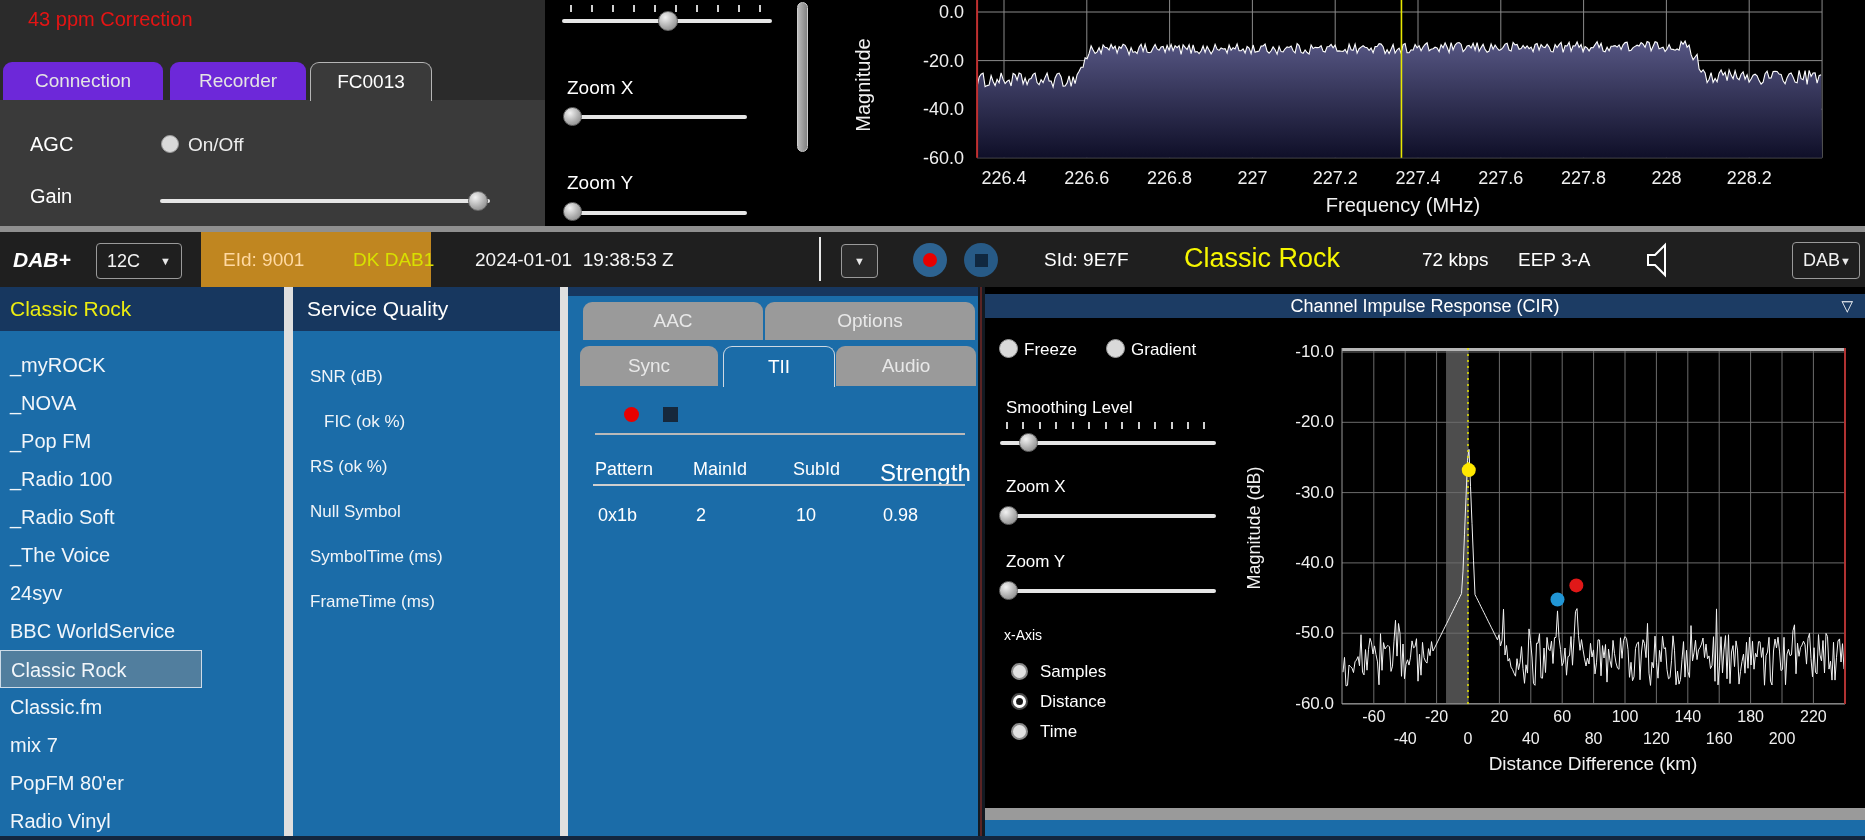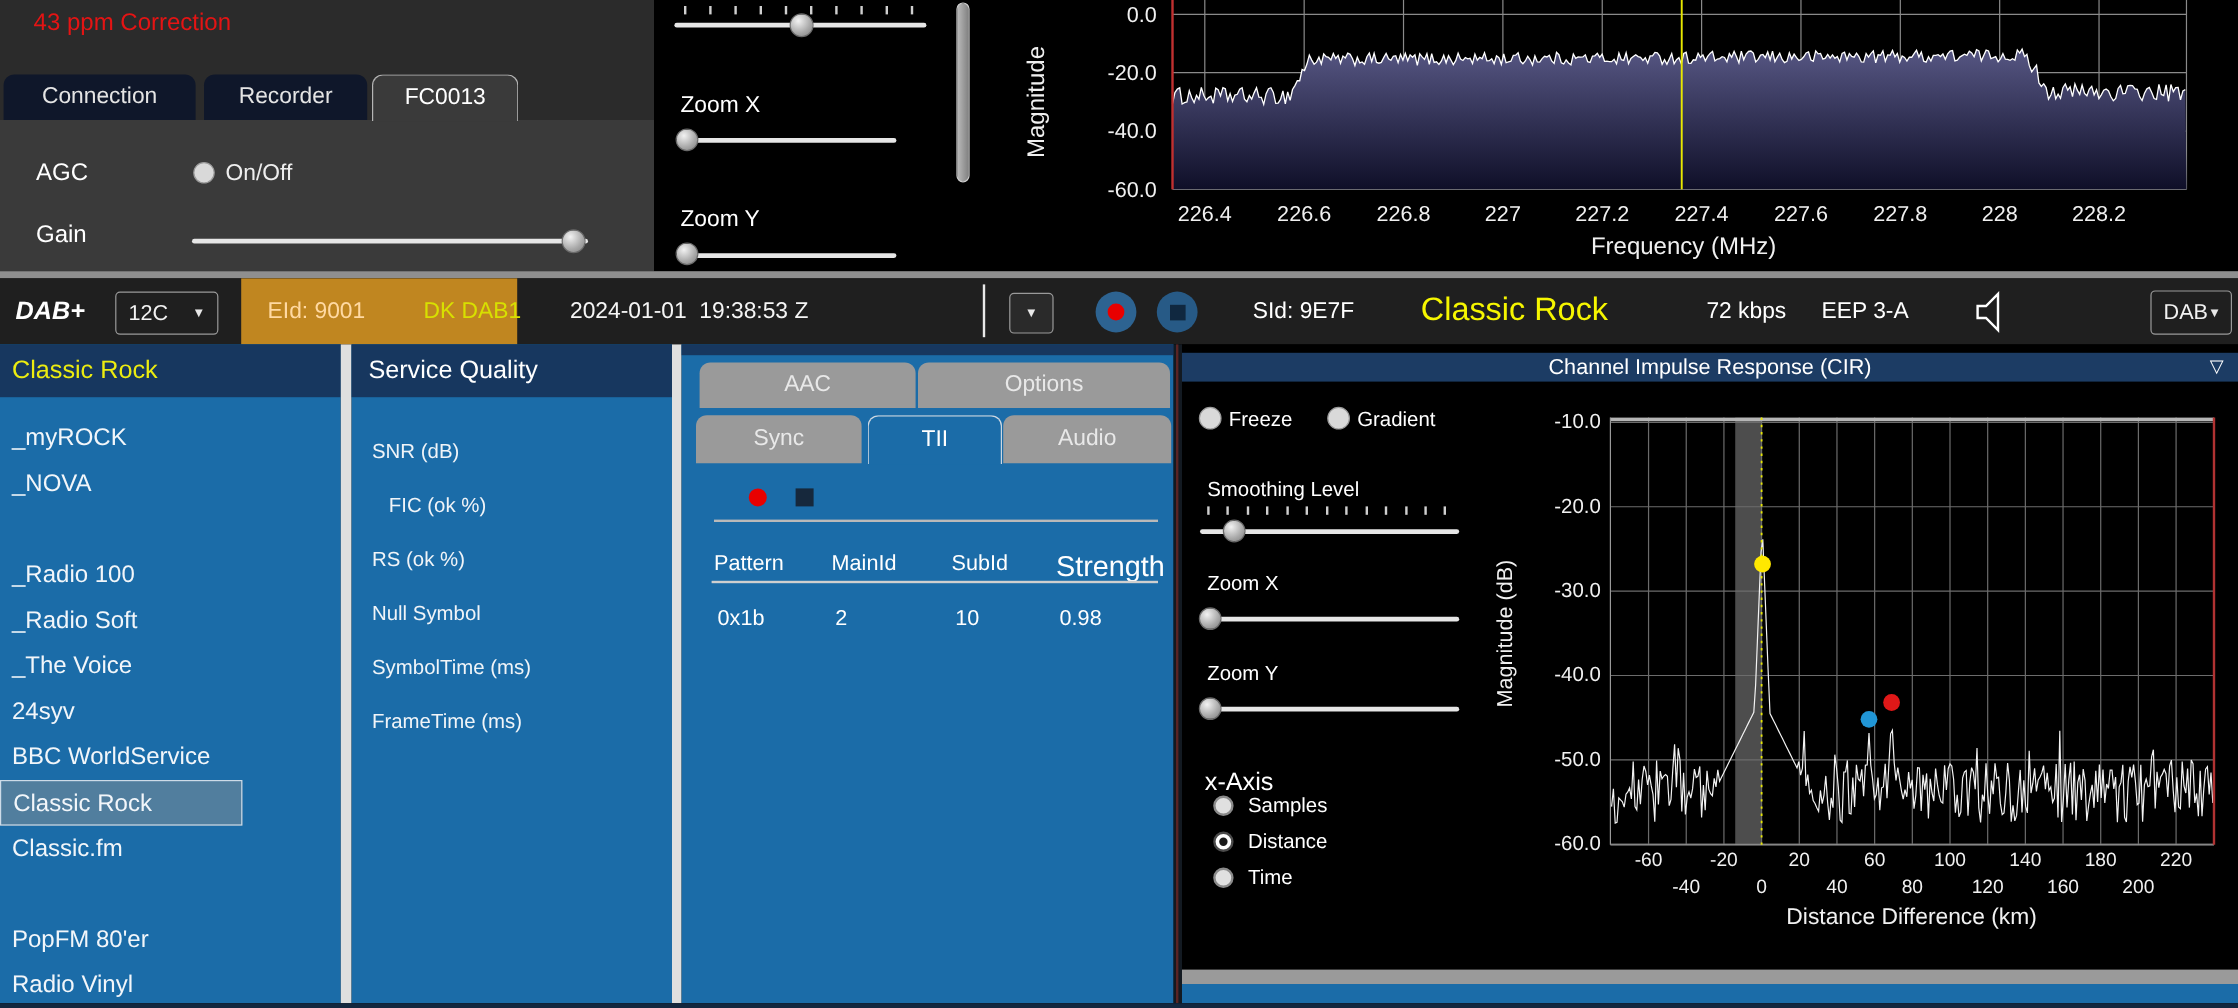--- a/index.html
+++ b/index.html
@@ -4,21 +4,21 @@
 <style>
   html,body{margin:0;padding:0;background:#000;}
   #app{position:relative;width:1865px;height:840px;background:#000;overflow:hidden;
        font-family:"Liberation Sans",sans-serif;color:#fff;}
   .abs{position:absolute;}
   .lbl{white-space:nowrap;}
   
   .fc-top{background:#2b2b2b;}
   .fc-body{background:#3a3a3a;}
   .tab{position:absolute;top:62px;height:38px;border-top-left-radius:9px;border-top-right-radius:9px;
-       background:#0f172a;color:#e4e4e4;font-size:19px;display:flex;align-items:center;justify-content:center;}
+       background:#6d28d9;color:#e4e4e4;font-size:19px;display:flex;align-items:center;justify-content:center;}
   .tab.active{background:#3a3a3a;color:#fff;border:1px solid #b5b5b5;border-bottom:none;}
   .radio-flat{border-radius:50%;background:#d9d9d9;border:1px solid #9a9a9a;box-sizing:border-box;}
   .track{background:#e6e6e6;border-radius:2px;}
   .thumb{border-radius:50%;background:radial-gradient(circle at 35% 30%,#f2f2f2,#a8a8a8 60%,#7e7e7e);
          border:1px solid #6a6a6a;box-sizing:border-box;}
   .vcapsule{background:linear-gradient(90deg,#b9b9b9,#828282);border:1px solid #cdcdcd;border-radius:7px;box-sizing:border-box;}
   .tickrow span{position:absolute;top:0;width:2px;height:7px;background:#cfcfcf;}
   
   .statusbar{background:#1f1f1f;}
   .divider{background:#8f8f8f;}
@@ -175,27 +175,29 @@
     </div>
   </div>
 
   <div class="abs panel-blue" style="left:0;top:287px;width:284px;height:549px;">
     <div class="band-navy" style="position:absolute;left:0;top:0;width:284px;height:44px;line-height:44px;padding-left:10px;box-sizing:border-box;">
       <span style="font-size:21px;color:#ecec10;">Classic Rock</span>
     </div>
     <div id="station-list" style="position:absolute;left:0;top:0;width:284px;height:549px;">
         <div class="station" style="top: 59px;">_myROCK</div>
         <div class="station" style="top: 97px;">_NOVA</div>
+        <div class="station" style="top: 135px;">_Pop FM</div>
         <div class="station" style="top: 173px;">_Radio 100</div>
         <div class="station" style="top: 211px;">_Radio Soft</div>
         <div class="station" style="top: 249px;">_The Voice</div>
         <div class="station" style="top: 287px;">24syv</div>
         <div class="station" style="top: 325px;">BBC WorldService</div>
         <div class="station sel" style="top: 363px;">Classic Rock</div>
         <div class="station" style="top: 401px;">Classic.fm</div>
+        <div class="station" style="top: 439px;">mix 7</div>
         <div class="station" style="top: 477px;">PopFM 80'er</div>
         <div class="station" style="top: 515px;">Radio Vinyl</div>
       </div>
   </div>
   <div class="abs splitter" style="left:284px;top:287px;width:9px;height:549px;"></div>
 
   <div class="abs panel-blue" style="left:293px;top:287px;width:267px;height:549px;">
     <div class="band-navy" style="position:absolute;left:0;top:0;width:267px;height:44px;line-height:44px;padding-left:14px;box-sizing:border-box;">
       <span style="font-size:21px;color:#fff;">Service Quality</span>
     </div>
@@ -289,21 +291,21 @@
   <div class="abs thumb" style="left:1019px;top:433px;width:19px;height:19px;"></div>
 
   <div class="abs lbl" style="left:1006px;top:477px;font-size:17px;">Zoom X</div>
   <div class="abs track" style="left:1000px;top:514px;width:216px;height:4px;"></div>
   <div class="abs thumb" style="left:999px;top:506px;width:19px;height:19px;"></div>
 
   <div class="abs lbl" style="left:1006px;top:552px;font-size:17px;">Zoom Y</div>
   <div class="abs track" style="left:1000px;top:589px;width:216px;height:4px;"></div>
   <div class="abs thumb" style="left:999px;top:581px;width:19px;height:19px;"></div>
 
-  <div class="abs lbl" style="left:1004px;top:640px;font-size:21px;text-align:center;">x-Axis</div>
+  <div class="abs lbl" style="left:1004px;top:627px;font-size:14px;text-align:center;">x-Axis</div>
   <div class="abs cir-radio" style="left:1011px;top:663px;"></div>
   <div class="abs lbl" style="left:1040px;top:662px;font-size:17px;">Samples</div>
   <div class="abs cir-radio sel" style="left:1011px;top:693px;"></div>
   <div class="abs lbl" style="left:1040px;top:692px;font-size:17px;">Distance</div>
   <div class="abs cir-radio" style="left:1011px;top:723px;"></div>
   <div class="abs lbl" style="left:1040px;top:722px;font-size:17px;">Time</div>
 
   <svg id="cir-svg" class="abs" style="left:1240px;top:318px;" width="625" height="468" viewBox="0 0 625 468">
       <rect x="206.02" y="30" width="21.97999999999999" height="356" fill="#4d4d4d"></rect>
       <line x1="133.8" y1="30" x2="133.8" y2="386" stroke="#6c6c6c" stroke-width="1"></line>

